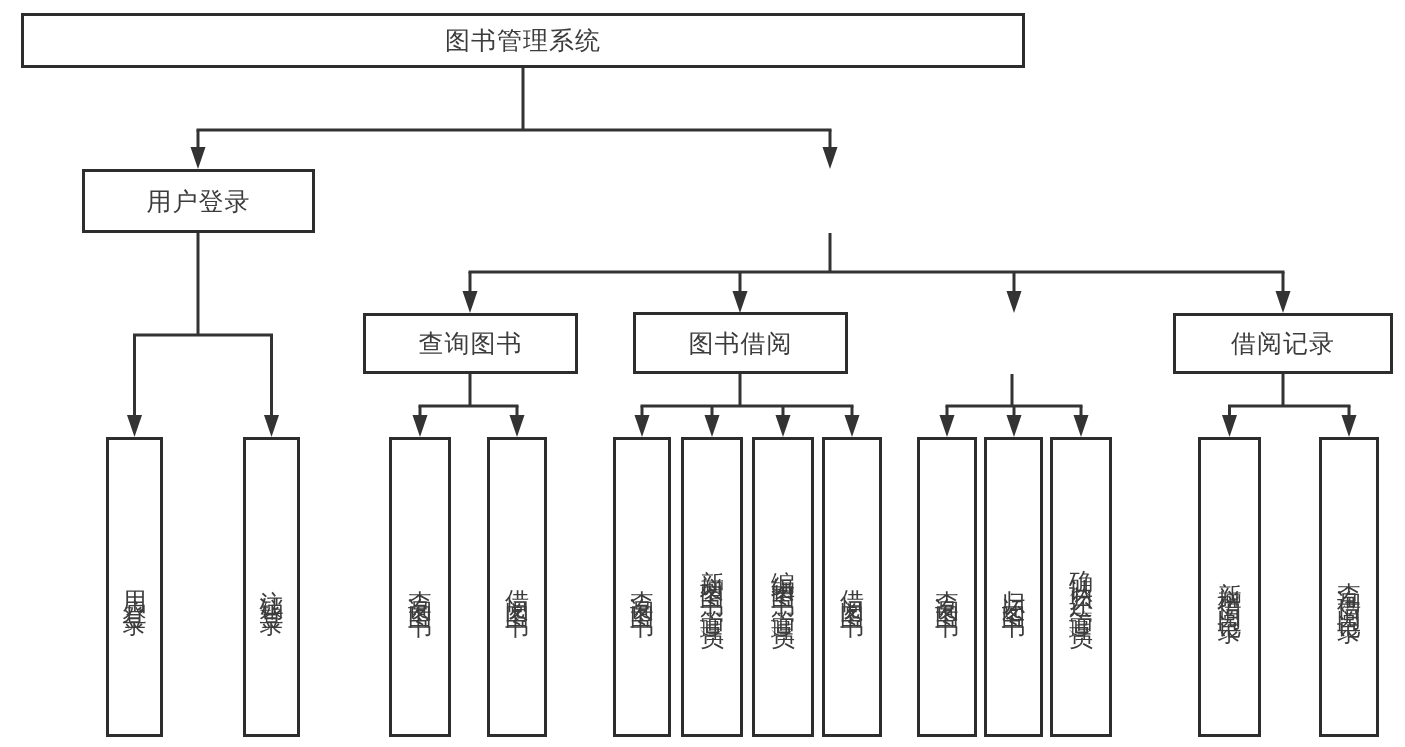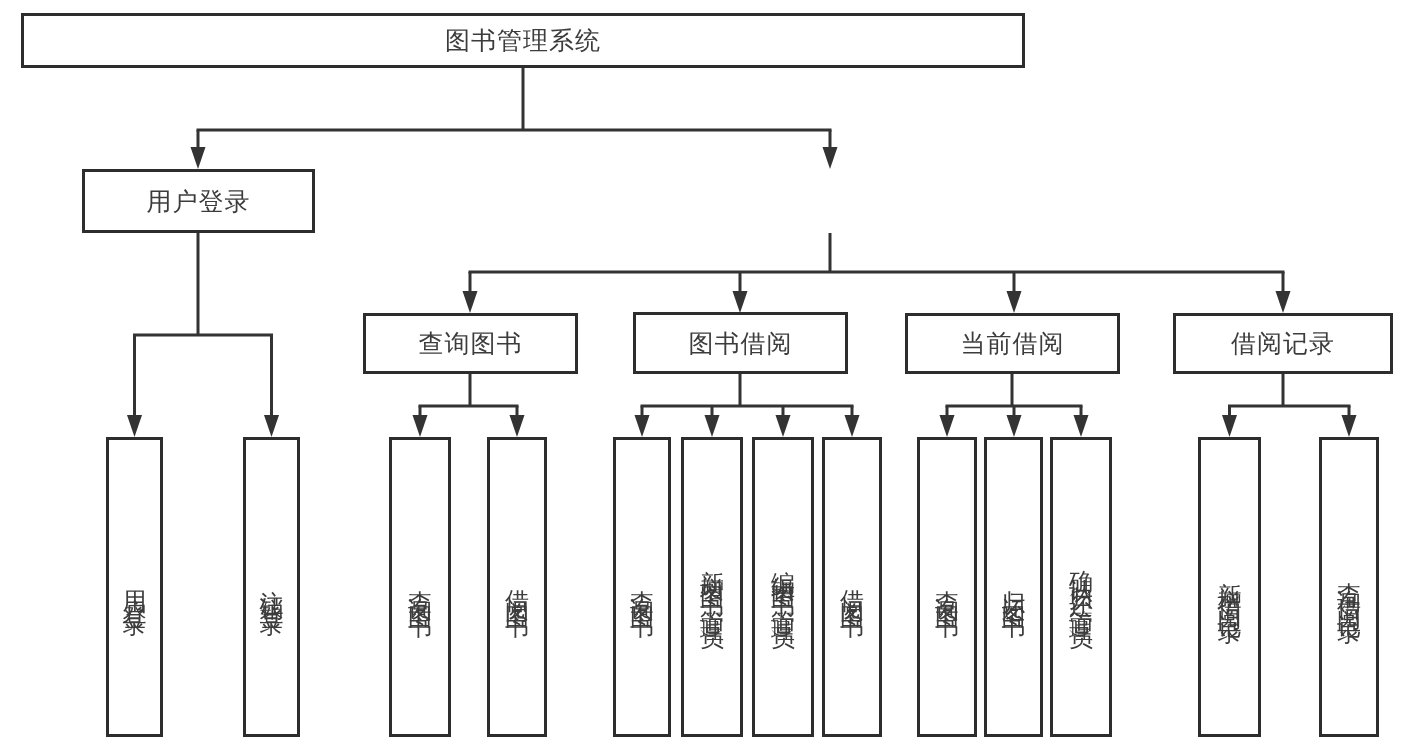--- a/index.html
+++ b/index.html
@@ -121,21 +121,20 @@
       <polygon points="1341.5,415 1356.5,415 1349,437"></polygon>
     </g>
   </svg>
 
   <div class="box h" style="left:21px; top:13px; width:1004px; height:55px;">图书管理系统</div>
 
   <div class="box h" style="left:82px; top:169px; width:233px; height:64px;">用户登录</div>
 
   <div class="box h" style="left:363px; top:313px; width:215px; height:61px;">查询图书</div>
   <div class="box h" style="left:633px; top:312px; width:215px; height:62px;">图书借阅</div>
-  <div class="box h" style="left:905px; top:313px; width:215px; height:61px;">当前借阅</div>
   <div class="box h" style="left:1173px; top:313px; width:220px; height:61px;">借阅记录</div>
 
   <div class="box v" style="left:106px; width:57px;">用户登录</div>
   <div class="box v" style="left:243px; width:57px;">注销登录</div>
 
   <div class="box v" style="left:389px; width:62px;">查询图书</div>
   <div class="box v" style="left:487px; width:60px;">借阅图书</div>
 
   <div class="box v" style="left:613px; width:58px;">查询图书</div>
   <div class="box v" style="left:681px; width:62px;">新增图书（管理员）</div>

